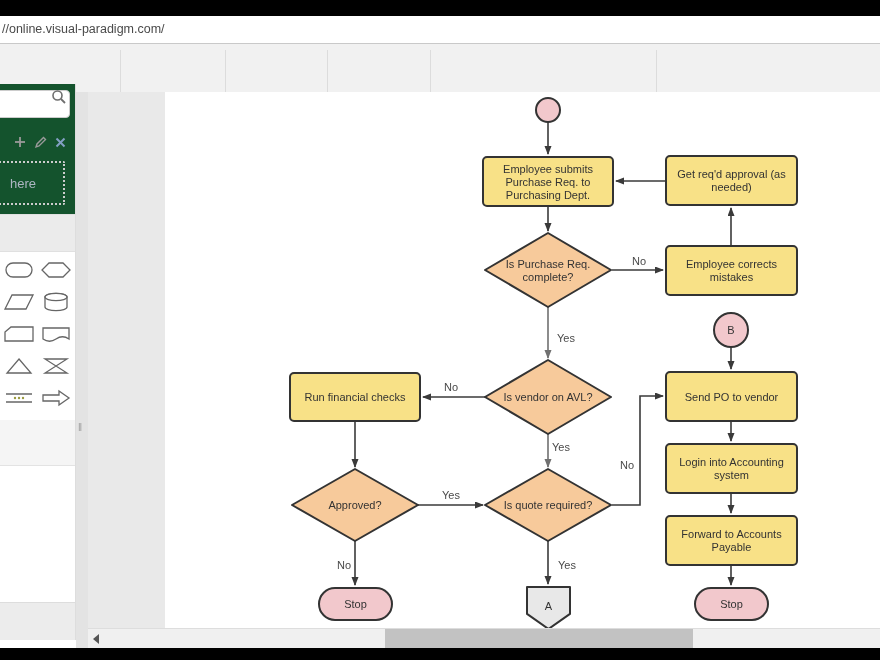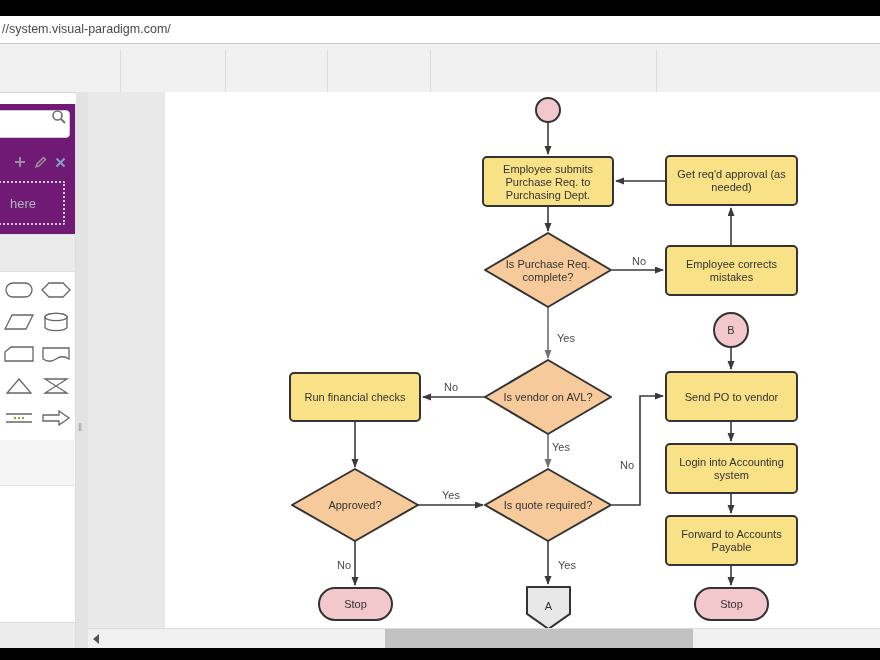--- a/index.html
+++ b/index.html
@@ -14,21 +14,21 @@
   .address-text{left:2px;top:6px;font-size:12.5px;color:#4a4a4a;white-space:nowrap;}
   .bottom-black{left:0;top:648px;width:880px;height:12px;background:#000;}
   
   .toolbar{left:0;top:44px;width:880px;height:48px;background:#f1f1f1;border-bottom:1px solid #d6d6d6;}
   .tb{position:absolute;top:59px;height:20px;display:flex;align-items:center;}
   .tb-sep{position:absolute;top:6px;height:42px;width:1px;background:#dcdcdc;}
   .zoom-text{font-size:13px;color:#8d8d8d;}
   .caret{width:0;height:0;border-left:4px solid transparent;border-right:4px solid transparent;border-top:5px solid #a9a9a9;}
   .caret.dim{border-top-color:#d2d2d2;}
   
-  .sidebar{left:0;top:104px;width:75px;height:556px;background:#701a75;border-right:1px solid #ddd;display:flex;flex-direction:column;}
+  .sidebar{left:0;top:84px;width:75px;height:556px;background:#14532d;border-right:1px solid #ddd;display:flex;flex-direction:column;}
   .sb-search{height:43px;position:relative;}
   .search-box{position:absolute;left:-30px;top:6px;width:98px;height:26px;background:#fff;border:1px solid #ccc;border-radius:4px;}
   .search-glass{position:absolute;right:8px;top:5px;}
   .sb-actions{height:30px;display:flex;align-items:center;justify-content:flex-end;gap:8px;padding-right:9px;}
   .sb-drop{height:57px;position:relative;}
   .drop-box{position:absolute;left:-25px;top:4px;width:90px;height:44px;border:2px dotted #ccc;border-radius:2px;color:#adb6c2;font-size:13px;display:flex;align-items:center;padding-left:33px;box-sizing:border-box;}
   .sb-strip1{height:36px;background:#ebebeb;border-top:1px solid #e0e0e0;border-bottom:1px solid #e0e0e0;}
   .sb-shapes{height:162px;background:#fff;display:grid;grid-template-columns:1fr 1fr;align-content:start;justify-items:center;padding-top:6px;row-gap:8px;}
   .sb-strip2{height:45px;background:#f5f5f5;border-bottom:1px solid #e3e3e3;}
   .sb-white2{flex:1;background:#fff;}
@@ -44,21 +44,21 @@
   .hscroll-arrow{position:absolute;left:5px;top:5px;width:0;height:0;border-top:5px solid transparent;border-bottom:5px solid transparent;border-right:6px solid #555;}
   .hscroll-thumb{position:absolute;left:297px;top:0;width:308px;height:19px;background:#c2c2c2;}
   svg{display:block;}
 </style>
 </head>
 <body>
 
 <div class="abs top-black"></div>
 
 <div class="abs address-bar">
-  <div class="abs address-text">//system.visual-paradigm.com/</div>
+  <div class="abs address-text">//online.visual-paradigm.com/</div>
 </div>
 
 <div class="abs toolbar">
   <div class="tb" style="left:-4px">
     <svg width="18" height="18" viewBox="0 0 18 18">
         <circle cx="7" cy="7" r="5" fill="none" stroke="#5f5f5f" stroke-width="1.6"></circle>
         <line x1="11" y1="11" x2="15.5" y2="15.5" stroke="#5f5f5f" stroke-width="2"></line>
         <line x1="4.5" y1="7" x2="9.5" y2="7" stroke="#5f5f5f" stroke-width="1.4"></line>
       </svg>
   </div>

